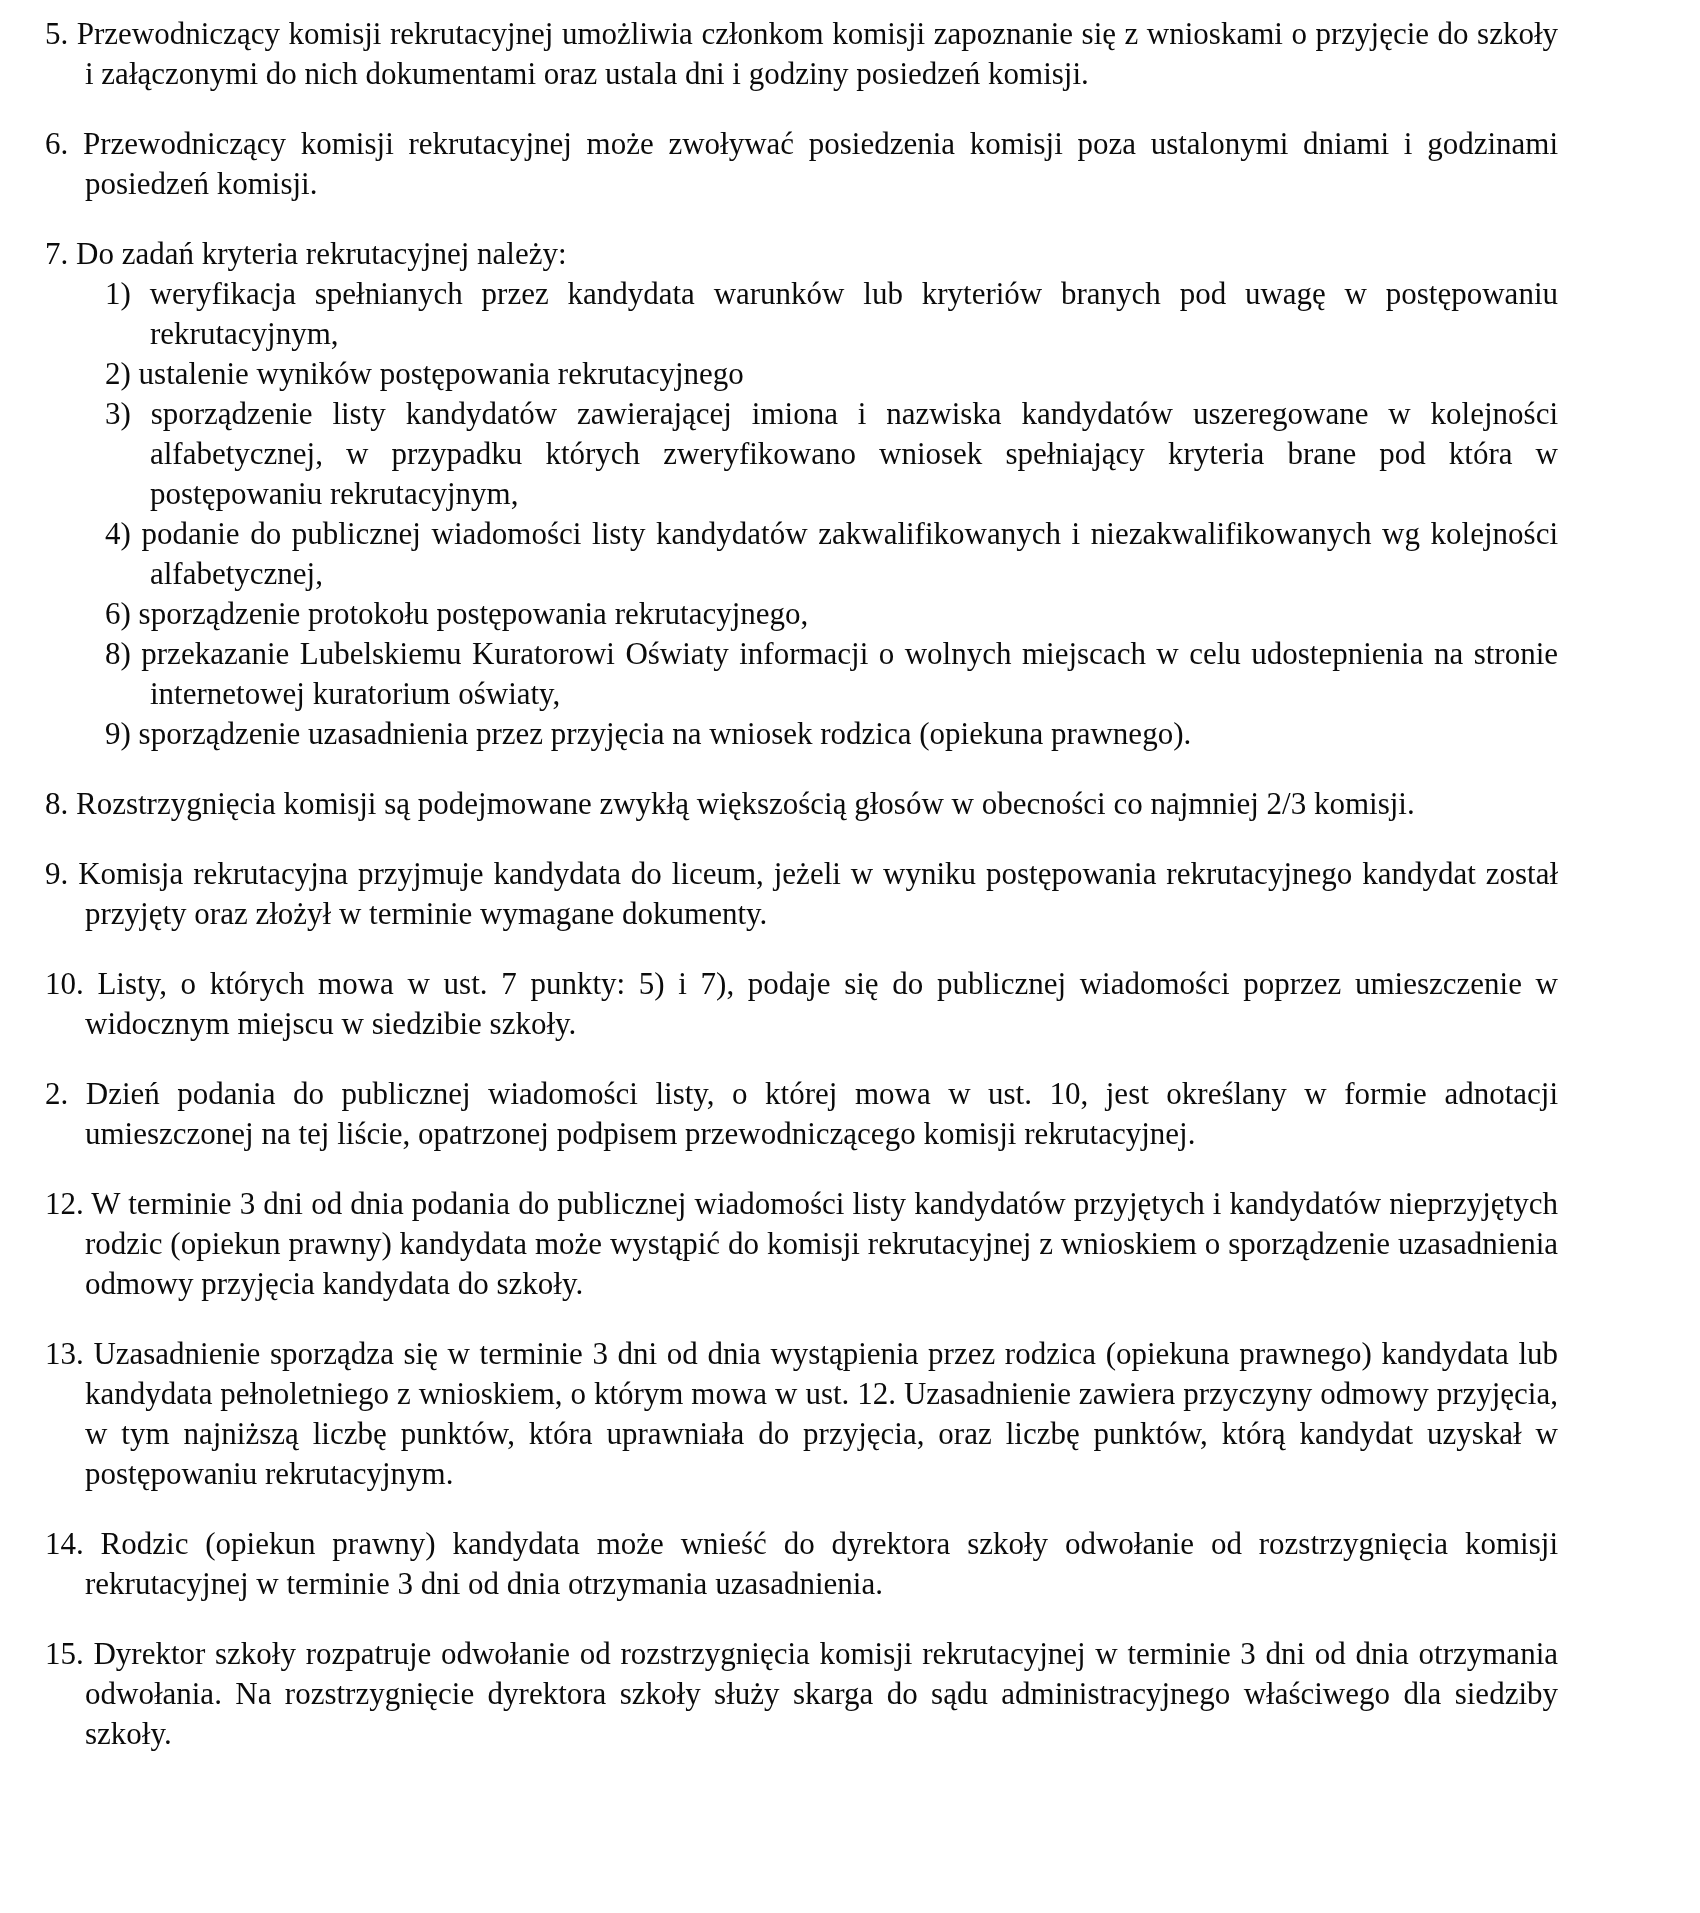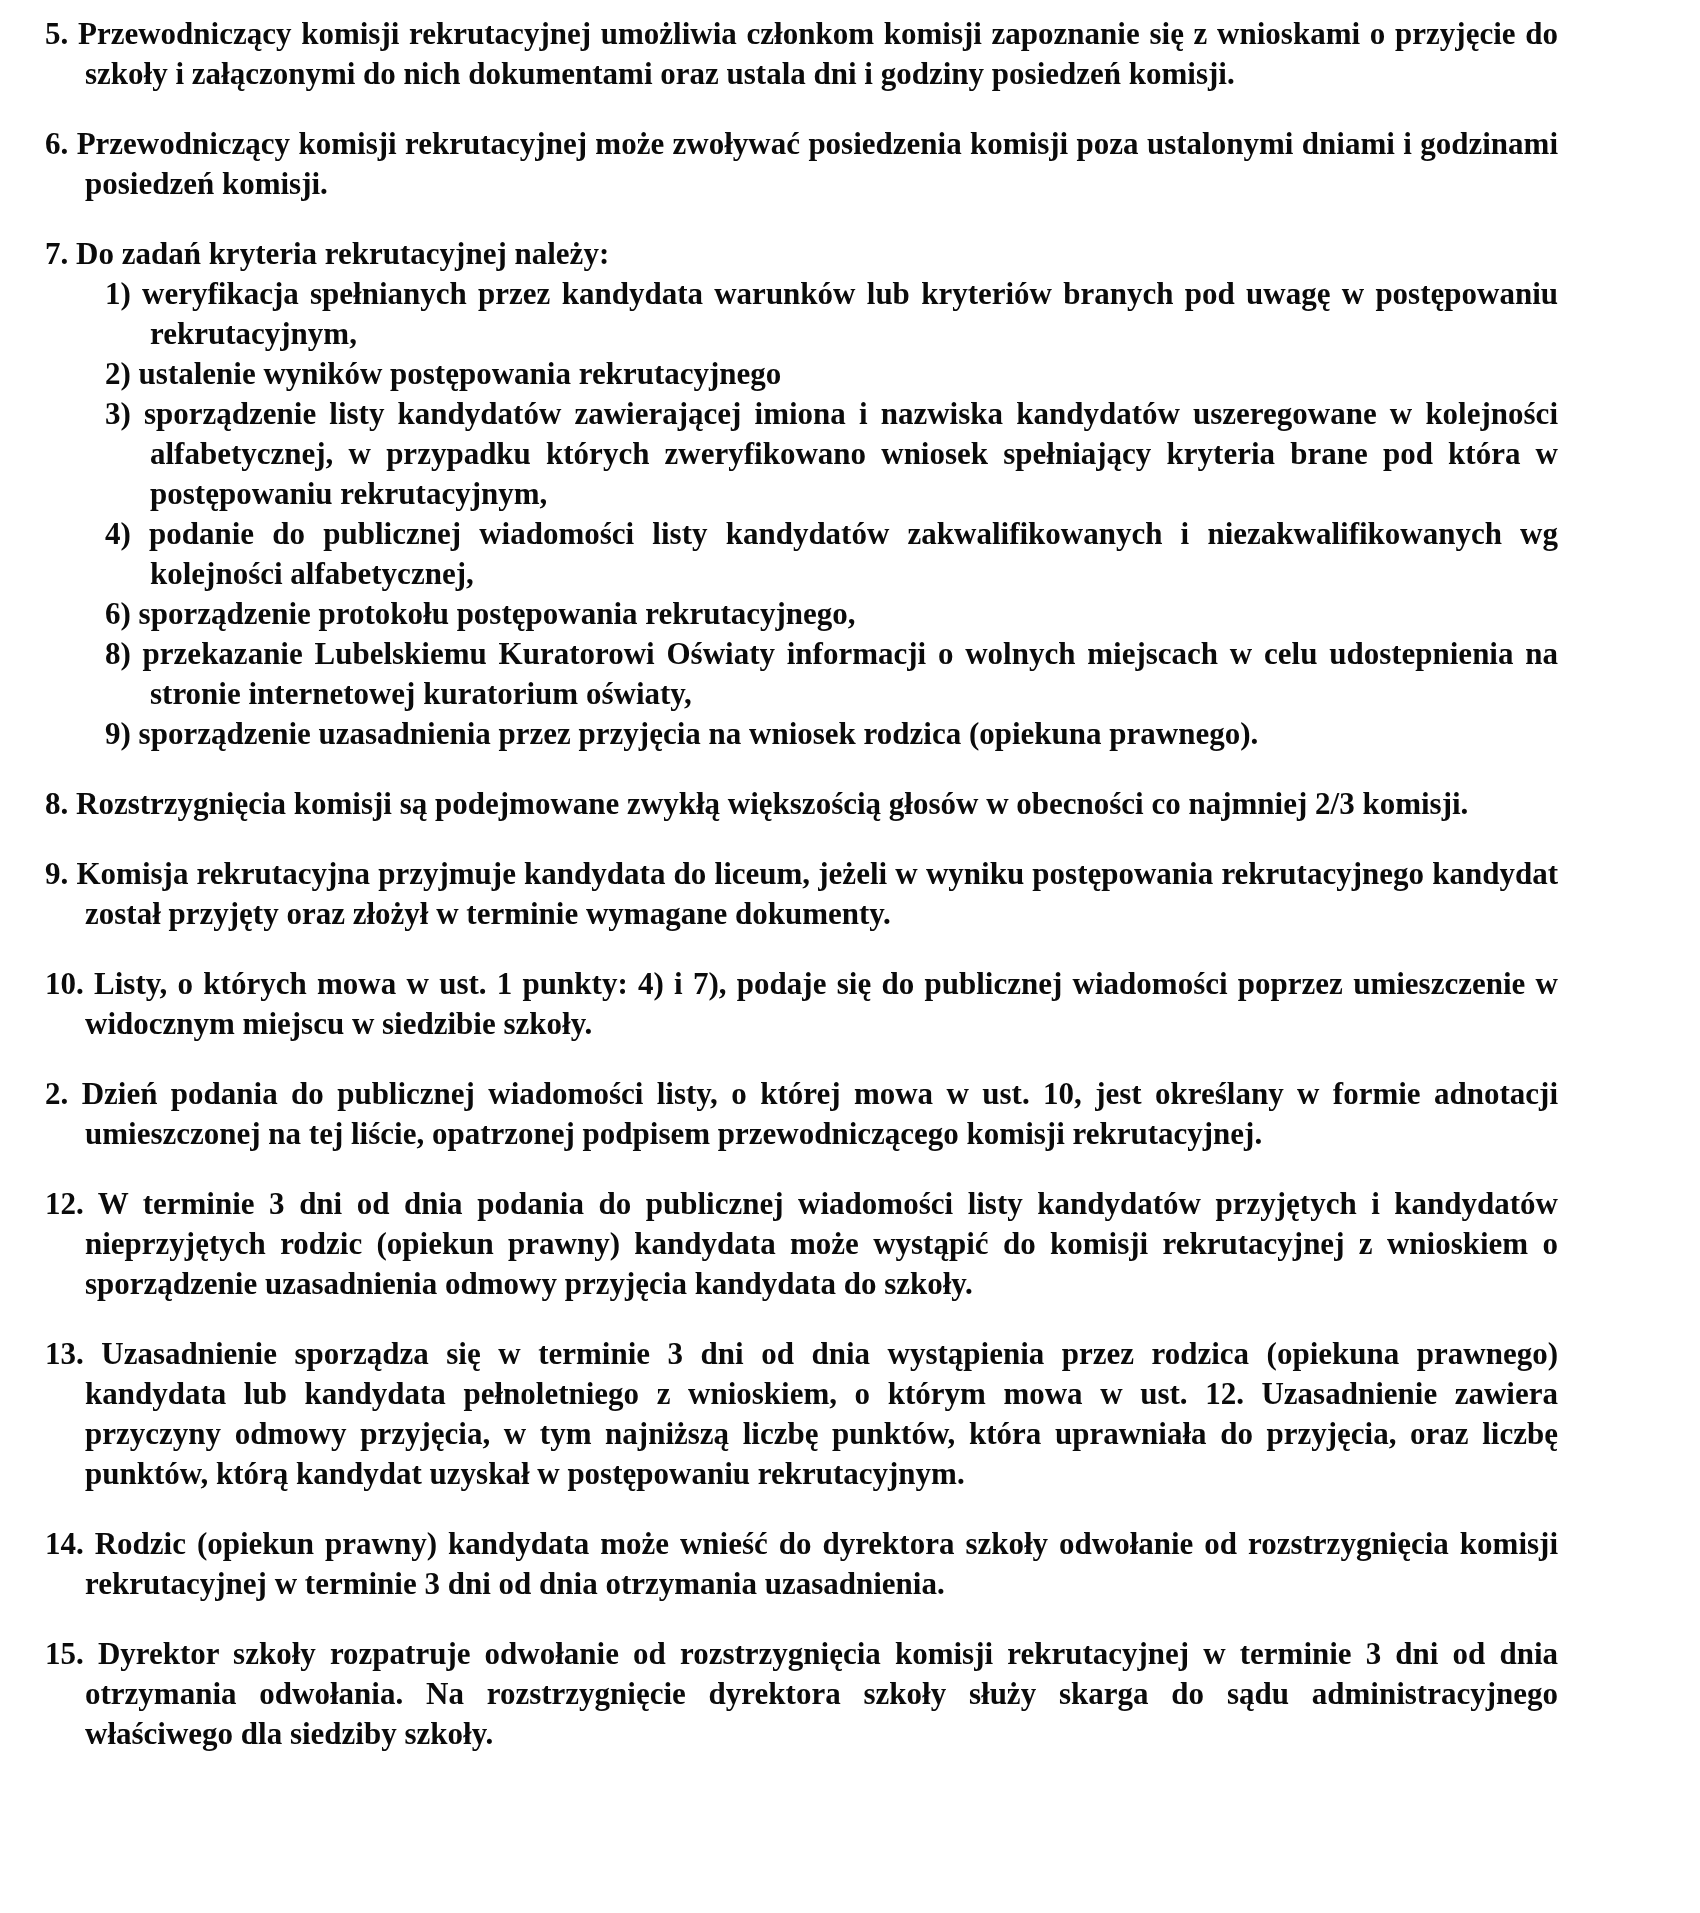--- a/index.html
+++ b/index.html
@@ -17,21 +17,20 @@
     font-family: "Liberation Serif", "DejaVu Serif", serif;
     font-size: 31px;
     line-height: 40px;
     color: #0b0b0b;
   }
   .item {
     text-align: justify;
     padding-left: 40px;
     text-indent: -40px;
     margin: 0 10px 30px 0;
-    font-weight: bold;
   }
   .sublist {
     text-indent: 0;
   }
   .subitem {
     text-align: justify;
     margin-left: 20px;
     padding-left: 45px;
     text-indent: -45px;
   }
@@ -50,20 +49,20 @@
           <div class="subitem"><span class="num">1)</span> <span>weryfikacja spełnianych przez kandydata warunków lub kryteriów branych pod uwagę w postępowaniu rekrutacyjnym,</span></div>
           <div class="subitem"><span class="num">2)</span> <span>ustalenie wyników postępowania rekrutacyjnego</span></div>
           <div class="subitem"><span class="num">3)</span> <span>sporządzenie listy kandydatów zawierającej imiona i nazwiska kandydatów uszeregowane w kolejności alfabetycznej, w przypadku których zweryfikowano wniosek spełniający kryteria brane pod która w postępowaniu rekrutacyjnym,</span></div>
           <div class="subitem"><span class="num">4)</span> <span>podanie do publicznej wiadomości listy kandydatów zakwalifikowanych i niezakwalifikowanych wg kolejności alfabetycznej,</span></div>
           <div class="subitem"><span class="num">6)</span> <span>sporządzenie protokołu postępowania rekrutacyjnego,</span></div>
           <div class="subitem"><span class="num">8)</span> <span>przekazanie Lubelskiemu Kuratorowi Oświaty informacji o wolnych miejscach w celu udostepnienia na stronie internetowej kuratorium oświaty,</span></div>
           <div class="subitem"><span class="num">9)</span> <span>sporządzenie uzasadnienia przez przyjęcia na wniosek rodzica (opiekuna prawnego).</span></div>
         </div></div>
       <div class="item"><span class="num">8.</span> <span>Rozstrzygnięcia komisji są podejmowane zwykłą większością głosów w obecności co najmniej 2/3 komisji.</span></div>
       <div class="item"><span class="num">9.</span> <span>Komisja rekrutacyjna przyjmuje kandydata do liceum, jeżeli w wyniku postępowania rekrutacyjnego kandydat został przyjęty oraz złożył w terminie wymagane dokumenty.</span></div>
-      <div class="item"><span class="num">10.</span> <span>Listy, o których mowa w ust. 1 punkty: 4) i 7), podaje się do publicznej wiadomości poprzez umieszczenie w widocznym miejscu w siedzibie szkoły.</span></div>
+      <div class="item"><span class="num">10.</span> <span>Listy, o których mowa w ust. 7 punkty: 5) i 7), podaje się do publicznej wiadomości poprzez umieszczenie w widocznym miejscu w siedzibie szkoły.</span></div>
       <div class="item"><span class="num">2.</span> <span>Dzień podania do publicznej wiadomości listy, o której mowa w ust. 10, jest określany w formie adnotacji umieszczonej na tej liście, opatrzonej podpisem przewodniczącego komisji rekrutacyjnej.</span></div>
       <div class="item"><span class="num">12.</span> <span>W terminie 3 dni od dnia podania do publicznej wiadomości listy kandydatów przyjętych i kandydatów nieprzyjętych rodzic (opiekun prawny) kandydata może wystąpić do komisji rekrutacyjnej z wnioskiem o sporządzenie uzasadnienia odmowy przyjęcia kandydata do szkoły.</span></div>
       <div class="item"><span class="num">13.</span> <span>Uzasadnienie sporządza się w terminie 3 dni od dnia wystąpienia przez rodzica (opiekuna prawnego) kandydata lub kandydata pełnoletniego z wnioskiem, o którym mowa w ust. 12. Uzasadnienie zawiera przyczyny odmowy przyjęcia, w tym najniższą liczbę punktów, która uprawniała do przyjęcia, oraz liczbę punktów, którą kandydat uzyskał w postępowaniu rekrutacyjnym.</span></div>
       <div class="item"><span class="num">14.</span> <span>Rodzic (opiekun prawny) kandydata może wnieść do dyrektora szkoły odwołanie od rozstrzygnięcia komisji rekrutacyjnej w terminie 3 dni od dnia otrzymania uzasadnienia.</span></div>
       <div class="item"><span class="num">15.</span> <span>Dyrektor szkoły rozpatruje odwołanie od rozstrzygnięcia komisji rekrutacyjnej w terminie 3 dni od dnia otrzymania odwołania. Na rozstrzygnięcie dyrektora szkoły służy skarga do sądu administracyjnego właściwego dla siedziby szkoły.</span></div>
     </div>
 </div>
 
 </body></html>

